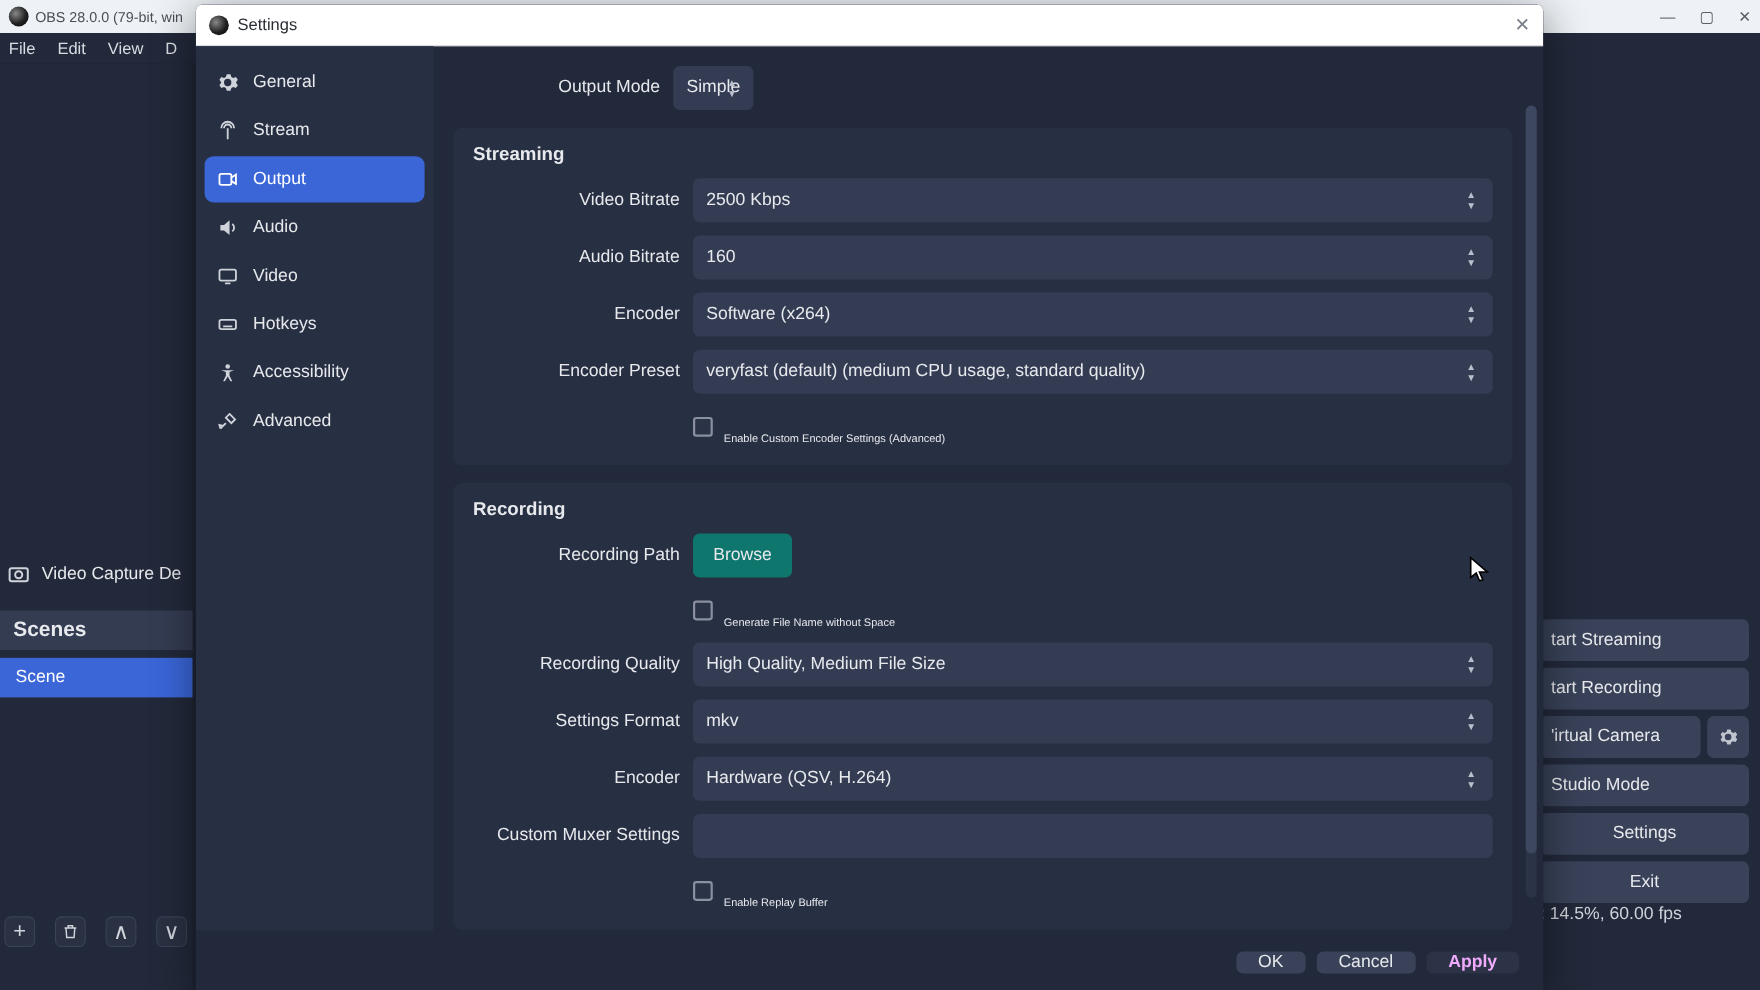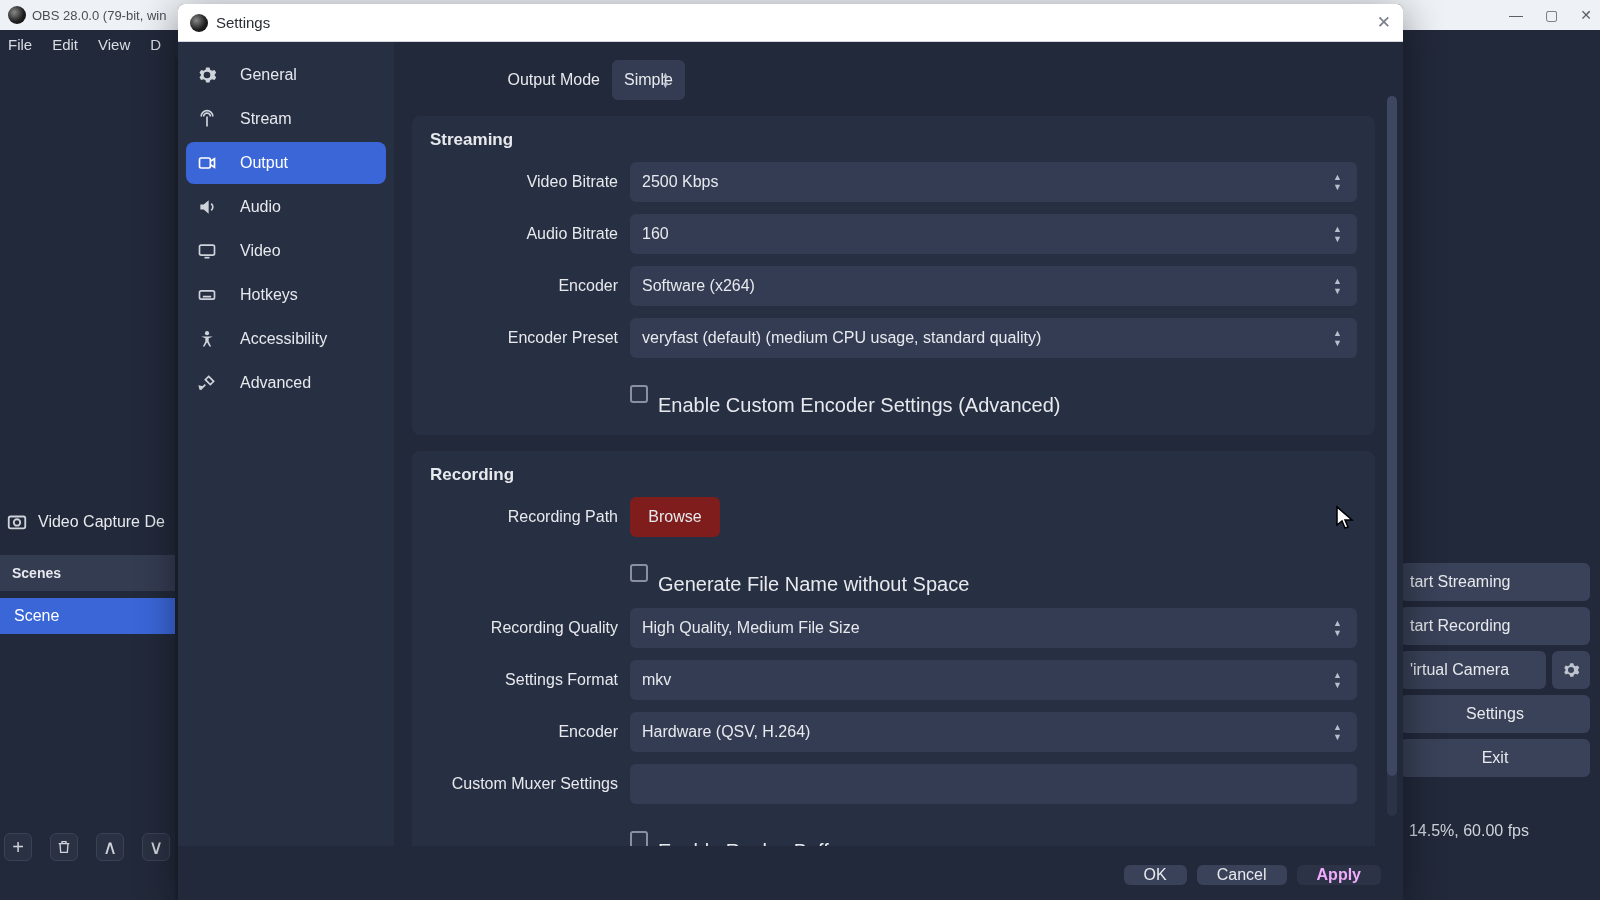--- a/index.html
+++ b/index.html
@@ -20,21 +20,21 @@
   color:#d9dde3; font-size:15px; gap:20px; }
 
 #bg-left   { position:absolute; left:0; top:58px; width:175px; bottom:0; background:#22293a; }
 #bg-right  { position:absolute; right:0; top:30px; width:200px; bottom:0; background:#22293a; }
 
 #sources-row { position:absolute; left:6px; top:503px; right:0; height:38px;
   display:flex; align-items:center; gap:10px; color:#e7e9ed; font-size:16px; }
 #sources-row svg { width:22px; height:22px; }
 
 #scenes-hdr { position:absolute; left:0; top:555px; width:175px; height:36px;
-  background:#343c52; color:#e7e9ed; font-size:14px; font-weight:600;
+  background:#343c52; color:#e7e9ed; font-size:19px; font-weight:600;
   display:flex; align-items:center; padding:0 12px; }
 #scene-item { position:absolute; left:0; top:598px; width:175px; height:36px;
   background:#3a66d8; color:#fff; font-size:16px;
   display:flex; align-items:center; padding:0 14px; }
 #scene-toolbar { position:absolute; left:4px; top:833px; display:flex; gap:18px;
   color:#cfd3da; font-size:20px; }
 #scene-toolbar span { width:28px; height:28px; display:flex;
   align-items:center; justify-content:center; border:1px solid #3a4256;
   border-radius:6px; background:#2a3142; }
 
@@ -58,21 +58,21 @@
 #dlg-titlebar .logo { width:18px; height:18px; border-radius:50%;
   background:radial-gradient(circle at 35% 35%, #888 0%, #222 55%, #000 100%);
   margin-right:8px; }
 #dlg-titlebar .close { margin-left:auto; color:#7a7f88; font-size:17px; }
 
 #dlg-body { flex:1; display:flex; min-height:0; }
 
 
 #sidebar { width:216px; background:#272f42; padding:12px 8px; }
 #sidebar .item { height:42px; border-radius:8px; display:flex;
-  align-items:center; gap:22px; padding:0 10px; color:#e7e9ed;
+  align-items:center; gap:12px; padding:0 10px; color:#e7e9ed;
   font-size:16px; margin-bottom:2px; cursor:pointer; }
 #sidebar .item.active { background:#3a66d8; color:#fff; }
 #sidebar .ic { width:22px; height:22px; display:flex; align-items:center;
   justify-content:center; }
 
 
 #content { flex:1; padding:18px 28px 0 18px; display:flex; flex-direction:column;
   gap:16px; overflow:hidden; color:#e7e9ed; position:relative; }
 .toprow { display:flex; align-items:center; gap:12px; }
 .toprow .lbl { width:188px; text-align:right; font-size:16px; }
@@ -90,21 +90,21 @@
   width:16px; display:flex; flex-direction:column; justify-content:center;
   gap:2px; color:#b9bfcc; font-size:9px; }
 .txt input { background:transparent; border:none; color:#e7e9ed;
   font-size:16px; width:100%; outline:none; }
 
 .checkrow { display:flex; align-items:center; gap:10px; padding-left:200px;
   margin-bottom:12px; }
 .checkrow:last-child { margin-bottom:0; }
 .chk { width:18px; height:18px; border:2px solid #8a90a0; border-radius:3px;
   background:#2b3347; }
-.checkrow span { font-size:20px;margin-top:24px; }
+.checkrow span { font-size:10px;margin-top:24px; }
 
 #scrolltrack { position:absolute; right:6px; top:54px; width:10px;
   height:720px; background:#2b3347; border-radius:5px; }
 #scrollthumb { position:absolute; right:6px; top:54px; width:10px;
   height:680px; background:#3e4760; border-radius:5px; }
 
 
 #dlg-buttons { height:58px; display:flex; align-items:center;
   justify-content:flex-end; gap:10px; padding:0 22px; }
 #dlg-buttons button { height:20px; padding:0 20px; border:none;
@@ -164,20 +164,23 @@
     </div>
   <div class="btnrow">
     <div class="mainbtn">'irtual Camera</div>
     <div class="gearbtn">
       <svg width="18" height="18" viewBox="0 0 24 24" fill="#cfd3da">
         <path d="M12 8a4 4 0 100 8 4 4 0 000-8zm9 4l2 3-2 3-3-1a8 8 0 01-2 1l-1 3h-4l-1-3a8 8 0 01-2-1l-3 1-2-3 2-3-2-3 2-3 3 1a8 8 0 012-1l1-3h4l1 3a8 8 0 012 1l3-1 2 3-2 3z" opacity=".9"></path>
       </svg>
     </div>
   </div>
   <div class="btnrow">
+      <div class="mainbtn">Studio Mode</div>
+    </div>
+  <div class="btnrow">
       <div class="mainbtn" style="justify-content:center">Settings</div>
     </div>
   <div class="btnrow">
       <div class="mainbtn" style="justify-content:center">Exit</div>
     </div>
 </div>
 <div id="cpu-line">: 14.5%, 60.00 fps</div>
 
 <div id="dlg">
   <div id="dlg-titlebar">
@@ -304,21 +307,21 @@
         <div class="checkrow">
           <div class="chk"></div>
           <span>Enable Custom Encoder Settings (Advanced)</span>
         </div>
       </div>
 
       <div class="panel">
         <h3>Recording</h3>
         <div class="row">
           <div class="lbl">Recording Path</div>
-          <div class="combo" style="flex:0 0 90px;justify-content:center;background:#7f1d1d">
+          <div class="combo" style="flex:0 0 90px;justify-content:center;background:#0f766e">
             <span>Browse</span>
           </div>
         </div>
         <div class="checkrow">
           <div class="chk"></div>
           <span>Generate File Name without Space</span>
         </div>
         <div class="row">
           <div class="lbl">Recording Quality</div>
           <div class="combo field">

